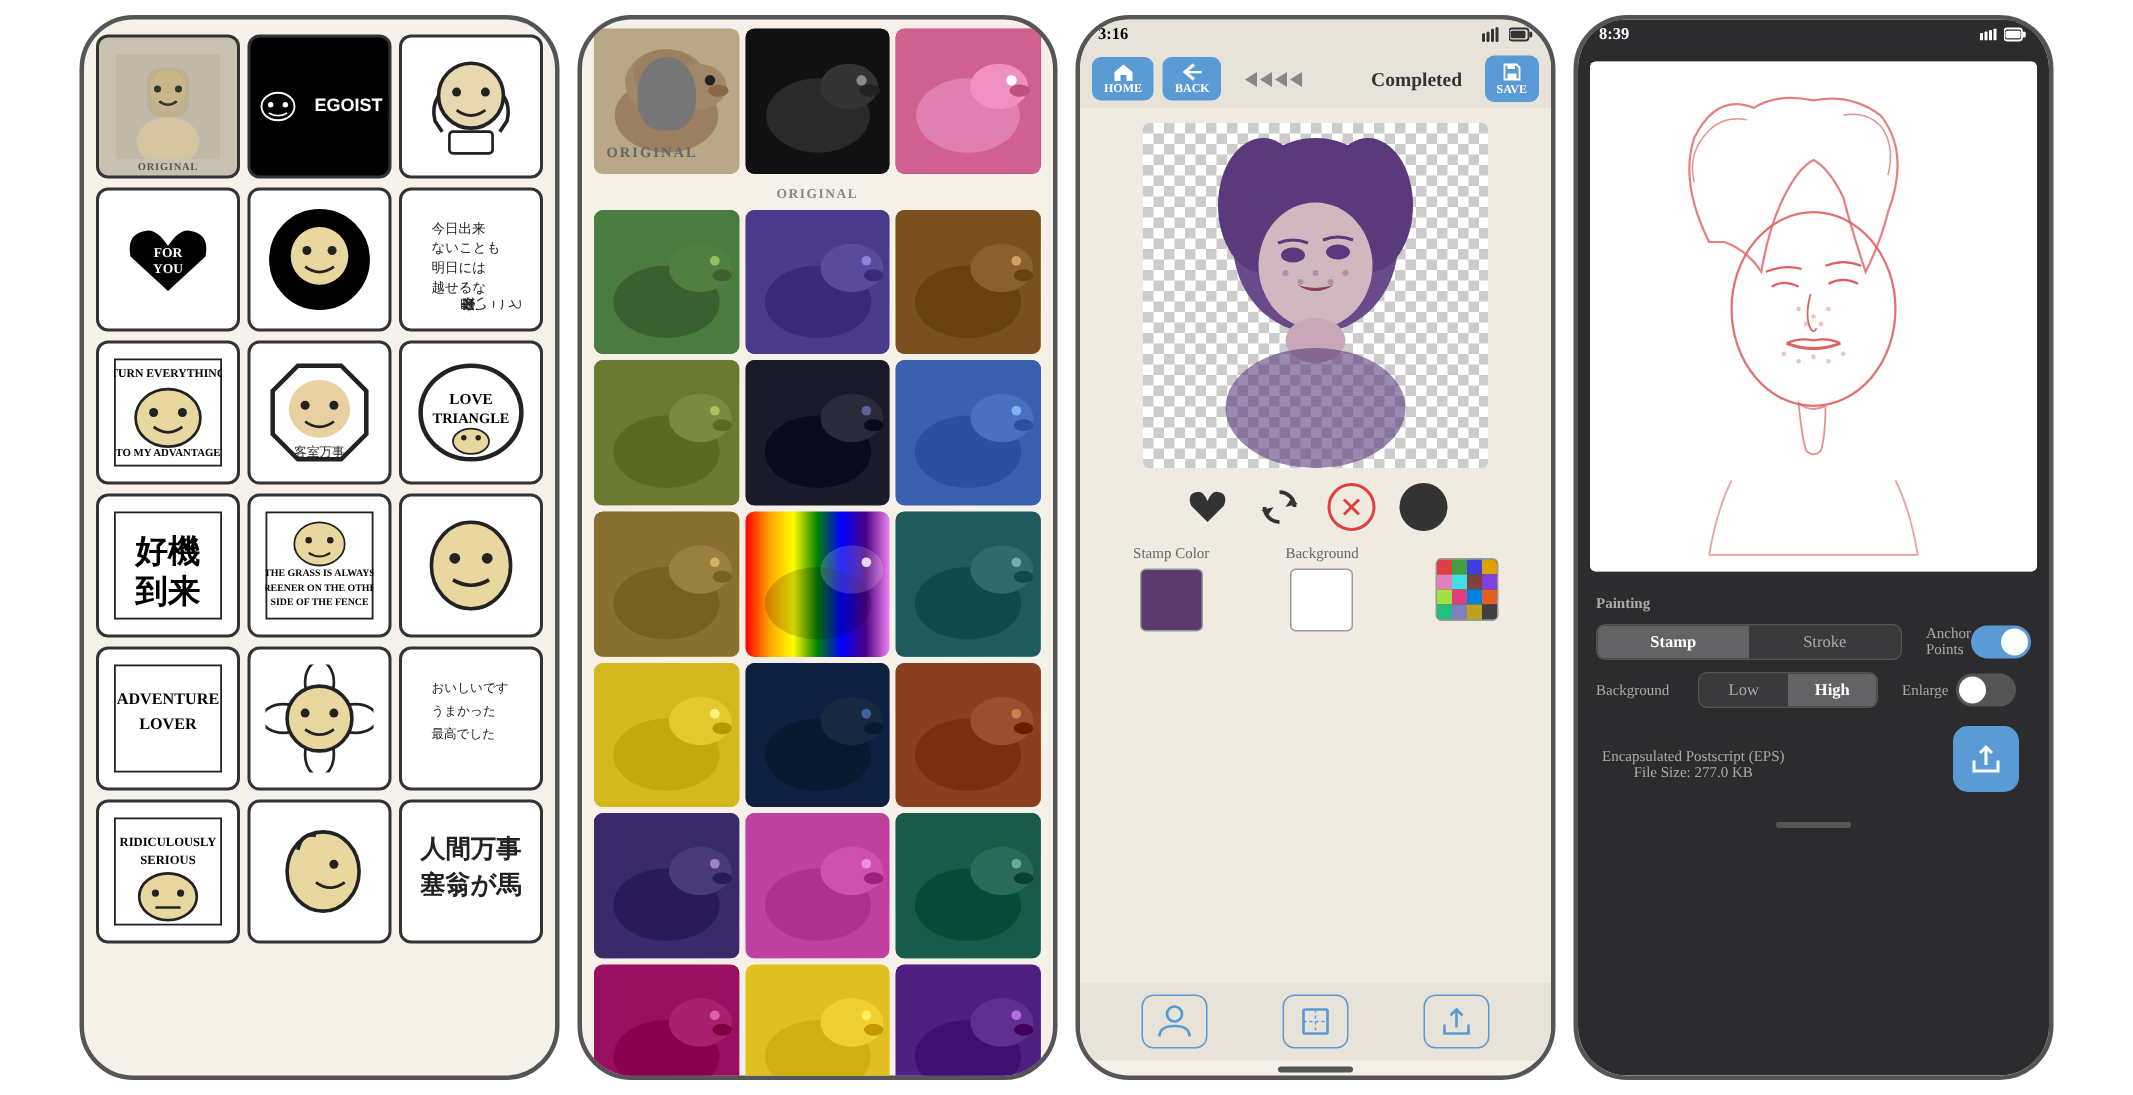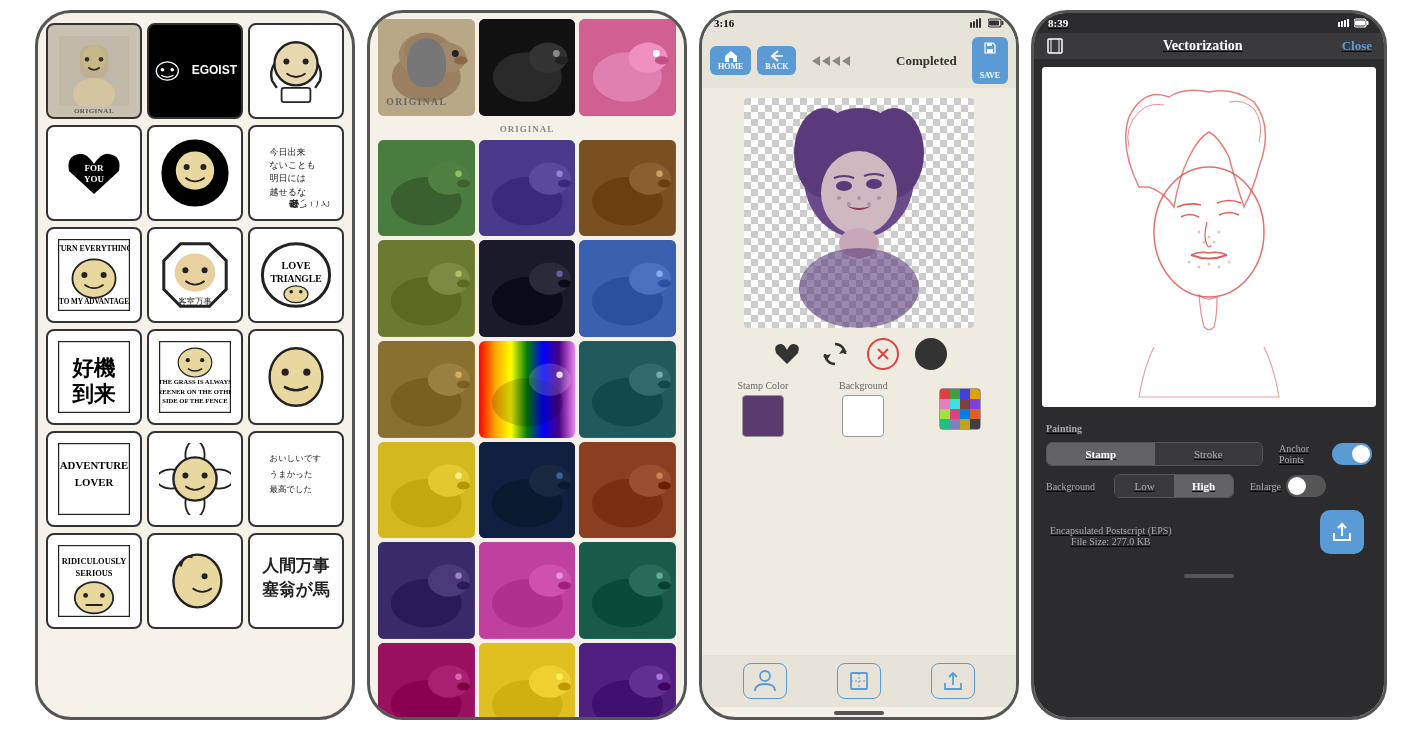--- a/index.html
+++ b/index.html
@@ -42,24 +42,23 @@
 
     
     .phone3 {
       width: 320px;
       height: 710px;
       background: #f5f0e8;
     }
 
     
     .phone4 {
-      width: 356px;
+      width: 320px;
       height: 710px;
       background: #2c2c2e;
-      text-decoration: underline;
     }
 
     
     .phone1-content {
       width: 100%;
       height: 100%;
       display: flex;
       flex-direction: column;
       padding: 10px 8px;
       gap: 6px;
@@ -997,21 +996,21 @@
             <polygon points="30,7 38,2 38,12" fill="#888"></polygon>
           </svg>
       </div>
       <span class="toolbar-title">Completed</span>
       <div class="toolbar-btn">
         <svg width="14" height="14" viewBox="0 0 14 14">
             <path d="M2 2H10L12 4V12H2Z" fill="none" stroke="#fff" stroke-width="1.2"></path>
             <rect x="4" y="8" width="6" height="4" fill="#fff"></rect>
             <rect x="4" y="2" width="5" height="3" fill="#fff"></rect>
           </svg>
-        <span style="font-size:8px;margin-top:16px;">SAVE</span>
+        <span style="font-size:8px;">SAVE</span>
       </div>
     </div>
 
     <div class="phone3-main">
 
       <div class="image-canvas">
         <svg viewBox="0 0 230 230" width="230" height="230">
 
           <defs>
             <pattern id="checker" width="14" height="14" patternUnits="userSpaceOnUse">
@@ -1152,29 +1151,20 @@
             <rect x="9" y="0" width="2" height="8" fill="#fff" rx="0.5"></rect>
           </svg>
         <svg width="16" height="10" viewBox="0 0 16 10">
             <rect x="0" y="1" width="12" height="8" rx="2" fill="none" stroke="#fff" stroke-width="1.2"></rect>
             <rect x="12.5" y="3" width="2" height="4" rx="1" fill="#fff"></rect>
             <rect x="1" y="2.5" width="10" height="5" rx="1" fill="#fff"></rect>
           </svg>
       </div>
     </div>
 
-    <div class="phone4-topbar">
-      <svg width="18" height="18" viewBox="0 0 18 18">
-          <rect x="2" y="2" width="14" height="14" fill="none" stroke="#fff" stroke-width="1.5" rx="1"></rect>
-          <line x1="5" y1="2" x2="5" y2="16" stroke="#fff" stroke-width="1"></line>
-          <line x1="13" y1="2" x2="13" y2="16" stroke="#fff" stroke-width="1"></line>
-        </svg>
-      <span class="vectorize-title">Vectorization</span>
-      <span class="close-btn">Close</span>
-    </div>
 
     <div class="phone4-image">
       <svg viewBox="0 0 300 340" width="100%" height="100%" style="background:#fff;">
 
         <path d="M80 120 Q60 80 70 50 Q85 20 110 30 Q125 20 150 25 Q175 20 195 35 Q215 60 200 100 Q195 120 185 140 Q175 110 170 90 Q160 70 150 65 Q140 70 130 90 Q120 110 115 140 Q105 125 90 120 Z" fill="none" stroke="#e06060" stroke-width="1.5" opacity="0.8"></path>
 
         <path d="M70 80 Q65 60 80 45 Q90 35 105 38" fill="none" stroke="#e06060" stroke-width="1" opacity="0.7"></path>
         <path d="M200 75 Q205 55 195 42 Q185 32 170 35" fill="none" stroke="#e06060" stroke-width="1" opacity="0.7"></path>
 
         <ellipse cx="150" cy="165" rx="55" ry="65" fill="none" stroke="#e06060" stroke-width="1.5" opacity="0.9"></ellipse>
@@ -1214,21 +1204,21 @@
       <div class="control-row">
         <span class="painting-label">Painting</span>
         <div style="flex:1;"></div>
       </div>
 
       <div class="control-row">
         <div class="segment-group">
           <div class="seg-btn active">Stamp</div>
           <div class="seg-btn">Stroke</div>
         </div>
-        <div style="display:flex;align-items:center;gap:23px;margin-left:8px;">
+        <div style="display:flex;align-items:center;gap:0;margin-left:8px;">
           <span class="anchor-label">Anchor<br>Points</span>
           <div class="toggle-switch">
             <div class="toggle-knob"></div>
           </div>
         </div>
       </div>
 
       <div class="control-row">
         <span class="control-label">Background</span>
         <div class="segment-group" style="max-width:120px;">

